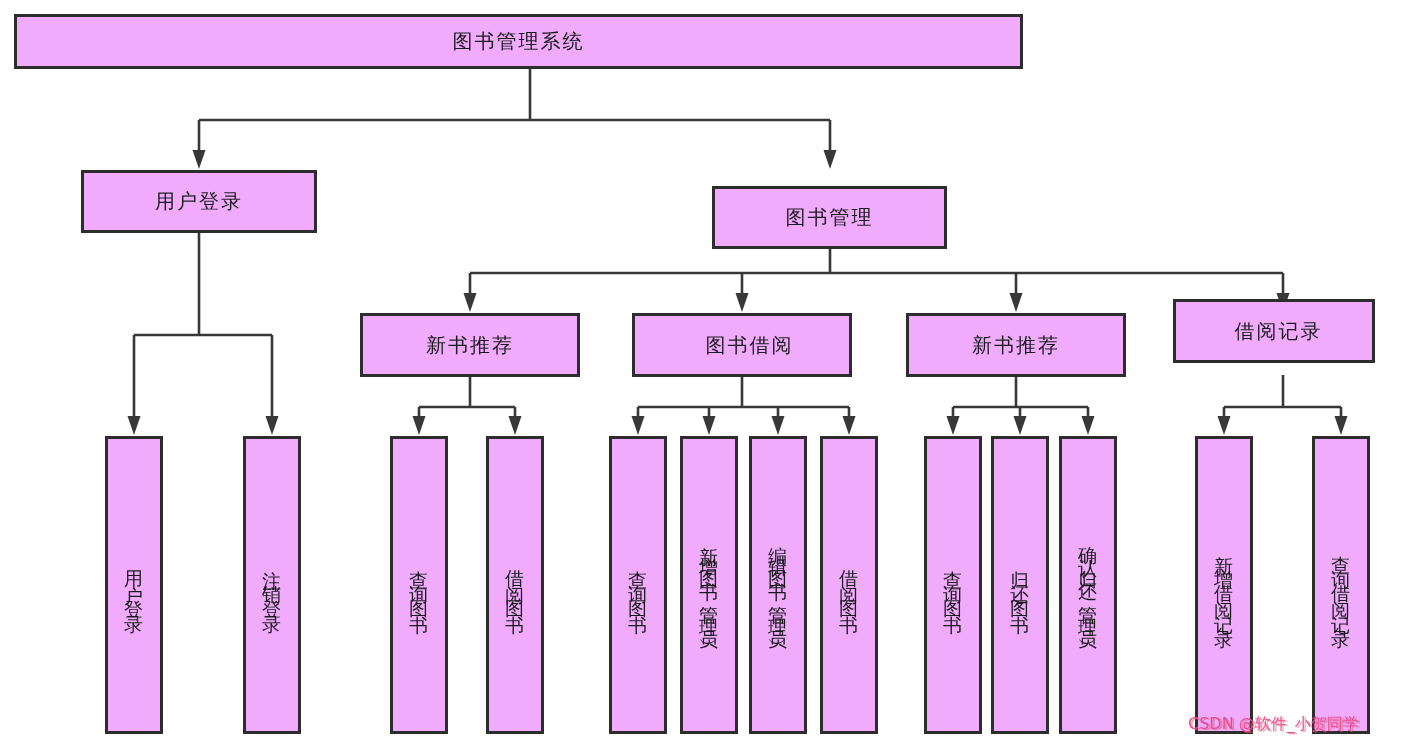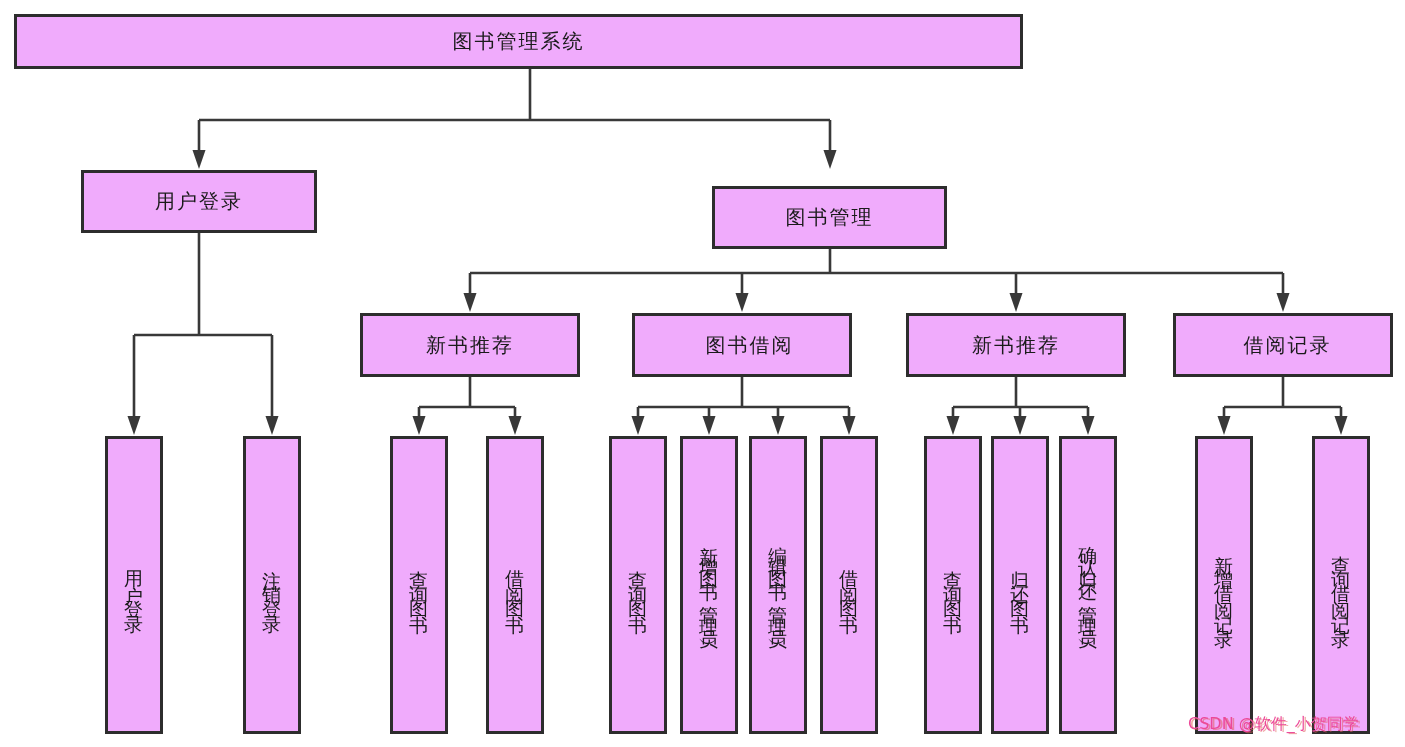--- a/index.html
+++ b/index.html
@@ -109,21 +109,21 @@
 
   <div class="box" style="left:360px; top:313px; width:220px; height:64px;">
     <span class="hlabel">新书推荐</span>
   </div>
   <div class="box" style="left:632px; top:313px; width:220px; height:64px;padding-left:15px;">
     <span class="hlabel">图书借阅</span>
   </div>
   <div class="box" style="left:906px; top:313px; width:220px; height:64px;">
     <span class="hlabel">新书推荐</span>
   </div>
-  <div class="box" style="left:1173px; top:313px; width:220px; height:64px;padding-left:9px;">
+  <div class="box" style="left:1173px; top:299px; width:202px; height:64px;padding-left:9px;">
     <span class="hlabel">借阅记录</span>
   </div>
 
   <div class="box leaf" style="left:105px; top:436px; width:58px; height:298px;">
     <span>用户登录</span>
   </div>
   <div class="box leaf" style="left:243px; top:436px; width:58px; height:298px;">
     <span>注销登录</span>
   </div>
 

